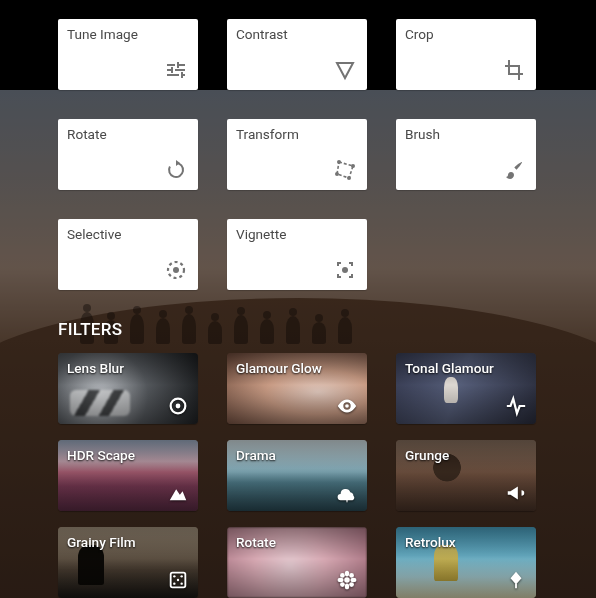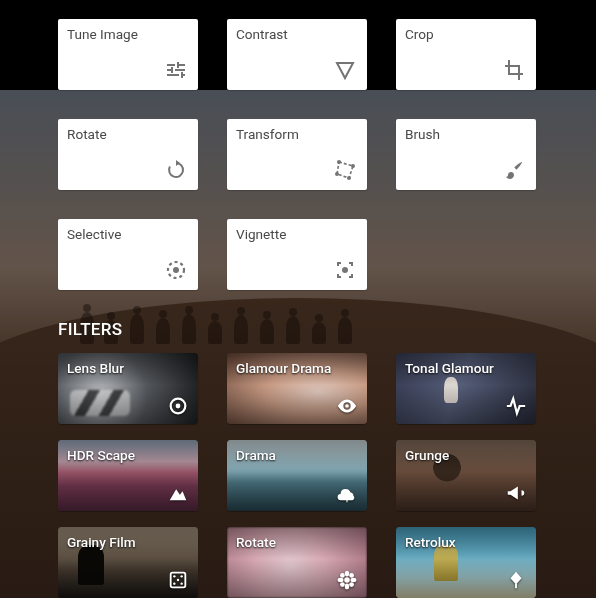--- a/index.html
+++ b/index.html
@@ -267,21 +267,21 @@
       <svg viewBox="0 0 24 24" fill="none" stroke="currentColor" stroke-width="2.4">
           <circle cx="12" cy="12" r="8"></circle>
           <circle cx="12" cy="12" r="2.6" fill="currentColor" stroke="none"></circle>
         </svg>
     </div>
   </div>
 
   <div class="filter">
     <div class="thumb thumb-glamour"></div>
     <div class="shade"></div>
-    <div class="filter-label">Glamour Drama</div>
+    <div class="filter-label">Glamour Glow</div>
     <div class="icon">
       <svg viewBox="0 0 24 24" fill="currentColor">
           <path d="M12 5C6 5 2 12 2 12s4 7 10 7 10-7 10-7-4-7-10-7zm0 11a4 4 0 1 1 0-8 4 4 0 0 1 0 8z"></path>
           <circle cx="12" cy="12" r="2"></circle>
         </svg>
     </div>
   </div>
 
   <div class="filter">
     <div class="thumb thumb-tonal"></div>

